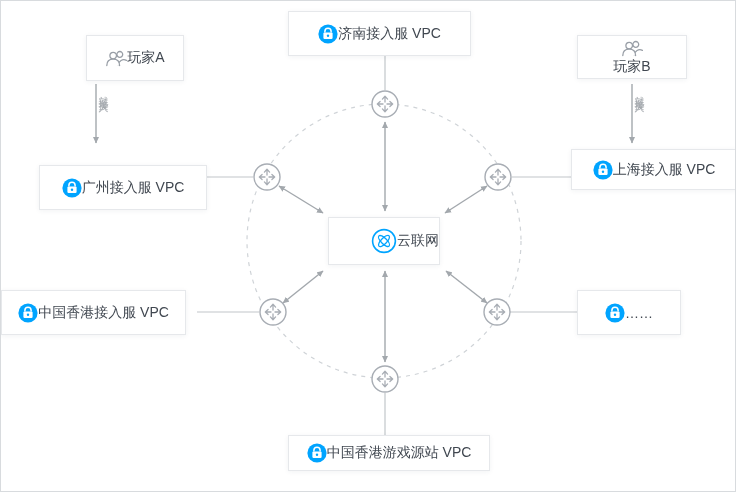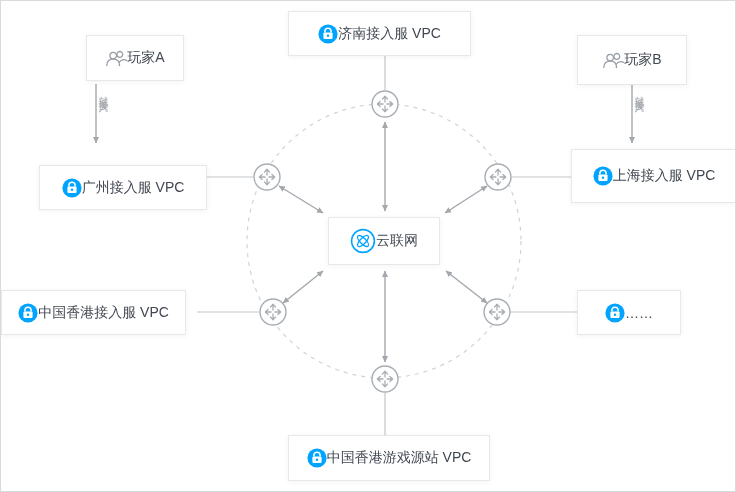--- a/index.html
+++ b/index.html
@@ -27,27 +27,27 @@
   .router-circle{fill:#fff;stroke:var(--router);stroke-width:1.4;}
   .router-arrows path{fill:none;stroke:var(--router);stroke-width:1.3;stroke-linecap:round;stroke-linejoin:round;}
   .node{
     position:absolute;display:flex;align-items:center;justify-content:center;
     background:#fff;border:1px solid var(--border);box-shadow:0 1px 5px rgba(40,50,60,.06);
     font-size:14px;color:var(--text);box-sizing:border-box;white-space:nowrap;z-index:2;
   }
   .node .ic{flex:0 0 auto;display:block;}
   #n-jinan{left:287px;top:10px;width:183px;height:45px;}
   #n-player-a{left:40px;top:34px;width:98px;height:46px;margin-left:45px;}
-  #n-player-b{left:576px;top:34px;width:110px;height:50px;}
+  #n-player-b{left:576px;top:34px;width:110px;height:44px;flex-direction:column;}
   #n-guangzhou{left:38px;top:148px;width:168px;height:45px;margin-top:16px;}
-  #n-shanghai{left:570px;top:148px;width:166px;height:54px;}
+  #n-shanghai{left:570px;top:148px;width:166px;height:41px;}
   #n-hk-access{left:0px;top:289px;width:185px;height:45px;}
   #n-ellipsis{left:576px;top:289px;width:104px;height:45px;}
-  #n-hk-origin{left:287px;top:434px;width:202px;height:46px;}
-  #n-ccn{left:327px;top:216px;width:112px;height:48px;}
+  #n-hk-origin{left:287px;top:434px;width:202px;height:36px;}
+  #n-ccn{left:327px;top:216px;width:112px;height:48px;justify-content:flex-end;}
   .vlabel{
     position:absolute;writing-mode:vertical-rl;text-orientation:upright;
     font-size:10px;color:var(--arrow);letter-spacing:2px;z-index:2;line-height:1;
   }
   #vl-a{left:97px;top:87px;}
   #vl-b{left:633px;top:87px;}
   .lock-bg{fill:var(--vpc-icon);}
   .lock-shackle{fill:none;stroke:#fff;stroke-width:1.5;}
   .lock-body{fill:#fff;}
   .lock-keyhole{fill:var(--vpc-icon);}

